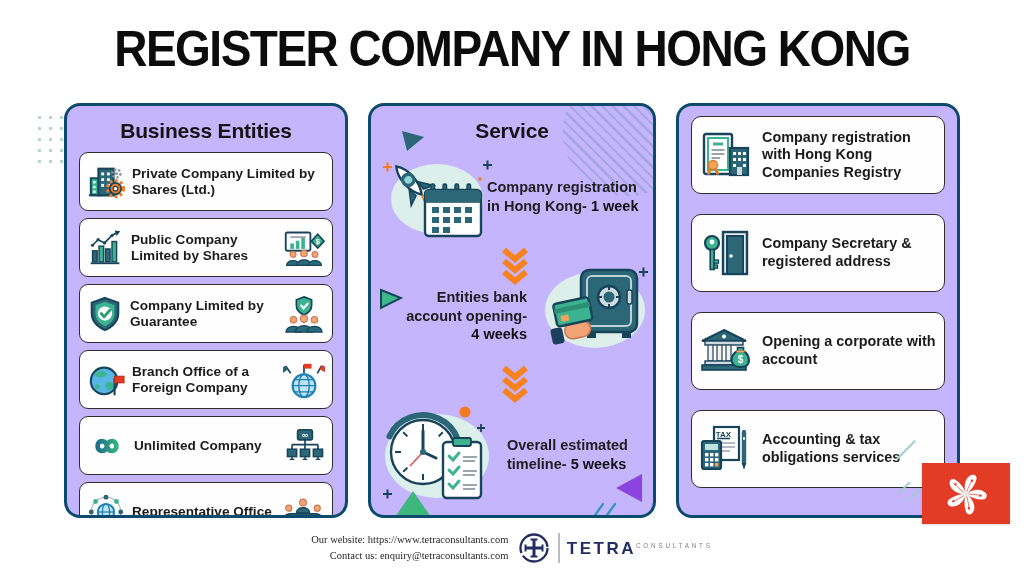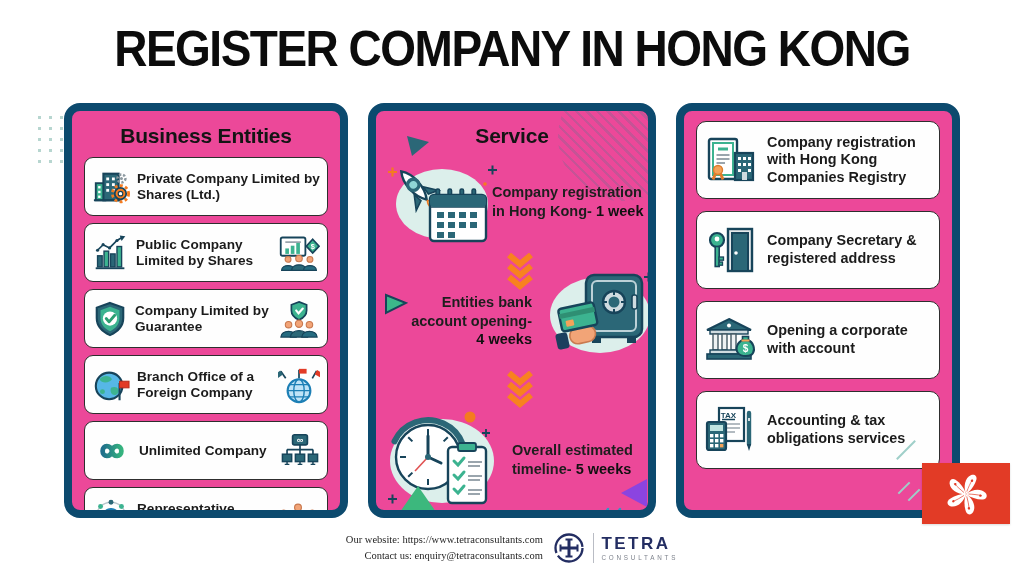--- a/index.html
+++ b/index.html
@@ -5,50 +5,50 @@
   * { margin:0; padding:0; box-sizing:border-box; }
   body { font-family:"Liberation Sans", sans-serif; background:#ffffff; }
   #canvas { position:relative; width:1024px; height:576px; background:#ffffff; overflow:hidden; }
 
   .main-title { position:absolute; top:22px; left:0; width:100%; text-align:center;
     font-size:46px; font-weight:800; letter-spacing:-1.5px; color:#0c0c0c; transform:scaleY(1.08); }
 
   .dots { position:absolute; left:34px; top:112px; width:80px; height:58px; z-index:0;
     background-image:radial-gradient(#b7d6d0 1.5px, transparent 1.7px); background-size:11px 11px; }
 
-  .panel { position:absolute; top:103px; height:415px; background:#ec4899;
-    border:8px solid #0c4a6e; border-radius:16px; z-index:1; overflow:hidden; }
+  .panel { position:absolute; top:103px; height:415px; background:#c4b5fd;
+    border:3px solid #0c4a6e; border-radius:16px; z-index:1; overflow:hidden; }
   .panel-title { text-align:center; margin-top:13px; font-size:21px; font-weight:800; color:#141414; letter-spacing:-0.2px; }
 
   #panel-business { left:64px; width:284px; }
   #panel-timeline { left:368px; width:288px; }
   #panel-services { left:676px; width:284px; }
 
   .panel-body { display:flex; flex-direction:column; gap:7px; padding:9px 12px 0 12px; }
   .entity-row { display:flex; align-items:center; gap:7px; background:#fefefe;
     border:1.7px solid #2e2e2e; border-radius:9px; padding:2px 7px; height:59px; }
   .entity-row .lbl { flex:1; font-size:13.6px; font-weight:600; line-height:1.16; color:#1b1b1b; }
   .ic { flex:0 0 auto; display:flex; align-items:center; justify-content:center; }
 
-  .svc-body { display:flex; flex-direction:column; gap:12px; padding:10px 12px 0 12px;align-items:center; }
+  .svc-body { display:flex; flex-direction:column; gap:20px; padding:10px 12px 0 12px;align-items:center; }
   .svc-row { display:flex; align-items:center; gap:10px; background:#fefefe;
     border:1.7px solid #2e2e2e; border-radius:10px; padding:0 8px; height:78px; }
   .svc-row .lbl { flex:1; font-size:14.4px; font-weight:600; line-height:1.22; color:#1b1b1b; }
 
   .tl-text { font-size:14.5px; font-weight:600; color:#1e1e1e; line-height:1.28; }
   .tl-text b { font-weight:800; color:#111; }
   .abs { position:absolute; }
 
   .stripes-circle { position:absolute; top:-38px; right:-38px; width:128px; height:128px; border-radius:50%;
     background:repeating-linear-gradient(45deg, rgba(59,125,138,0.22) 0 2.5px, transparent 2.5px 7.5px); }
 
   .footer { position:absolute; top:531px; left:0; width:100%; display:flex; justify-content:center; align-items:center; gap:9px; }
   .footer-text { text-align:right; font-family:"Liberation Serif", serif; font-size:10.5px; color:#1f1f1f; line-height:1.5; }
   .brand { display:flex; align-items:center; gap:7px; }
-  .brand-words { display:flex; flex-direction:column; }
+  .brand-words { display:flex; flex-direction:row; }
   .brand-name { font-size:17px; font-weight:800; color:#232d62; letter-spacing:2.5px; line-height:1; }
   .brand-sub { font-size:6.3px; color:#7d828c; letter-spacing:2.8px; margin-top:2px; }
   .brand-divider { width:1.5px; height:30px; background:#b9bcc4; }
 
   .flag { position:absolute; left:922px; top:463px; width:88px; height:61px; background:#e23b26; z-index:3;
     display:flex; align-items:center; justify-content:center; box-shadow:0 1px 2px rgba(0,0,0,0.15); }
   .decor-line { position:absolute; height:2px; background:#9fcfc9; transform:rotate(-45deg); z-index:2; }
 </style>
 </head>
 <body>

